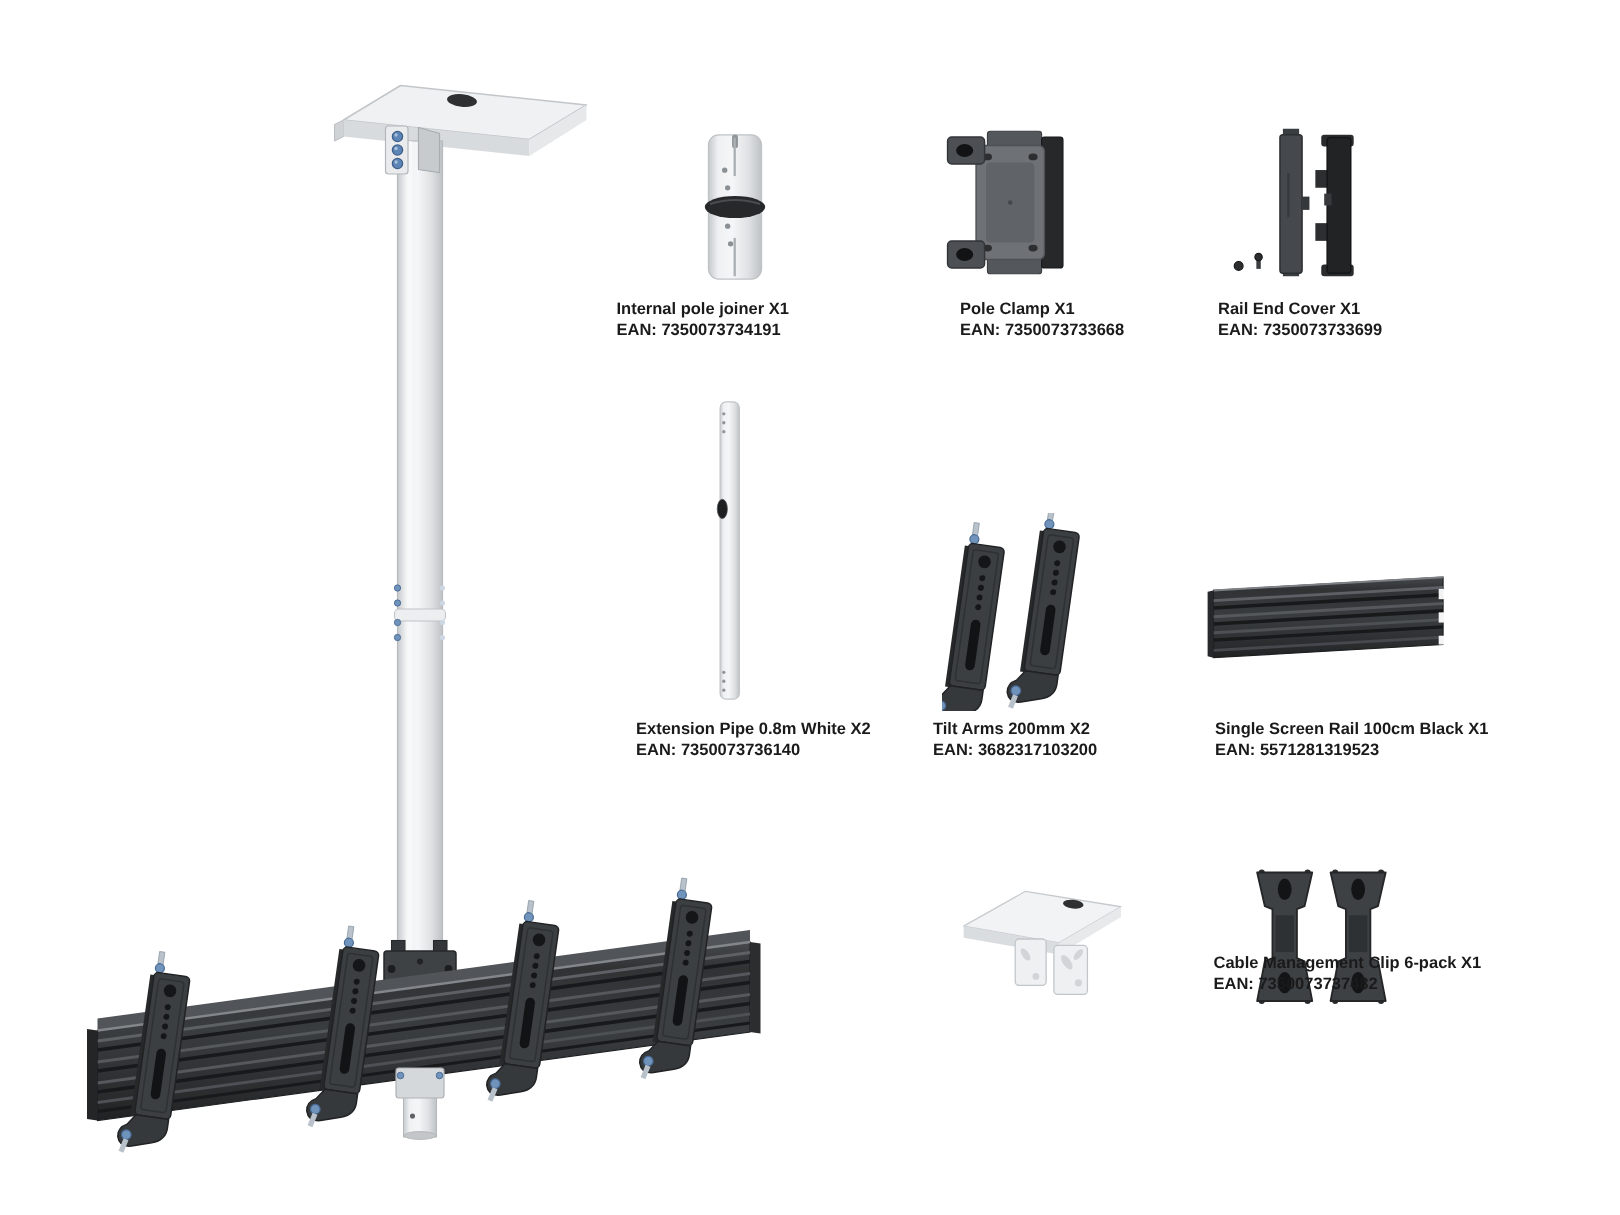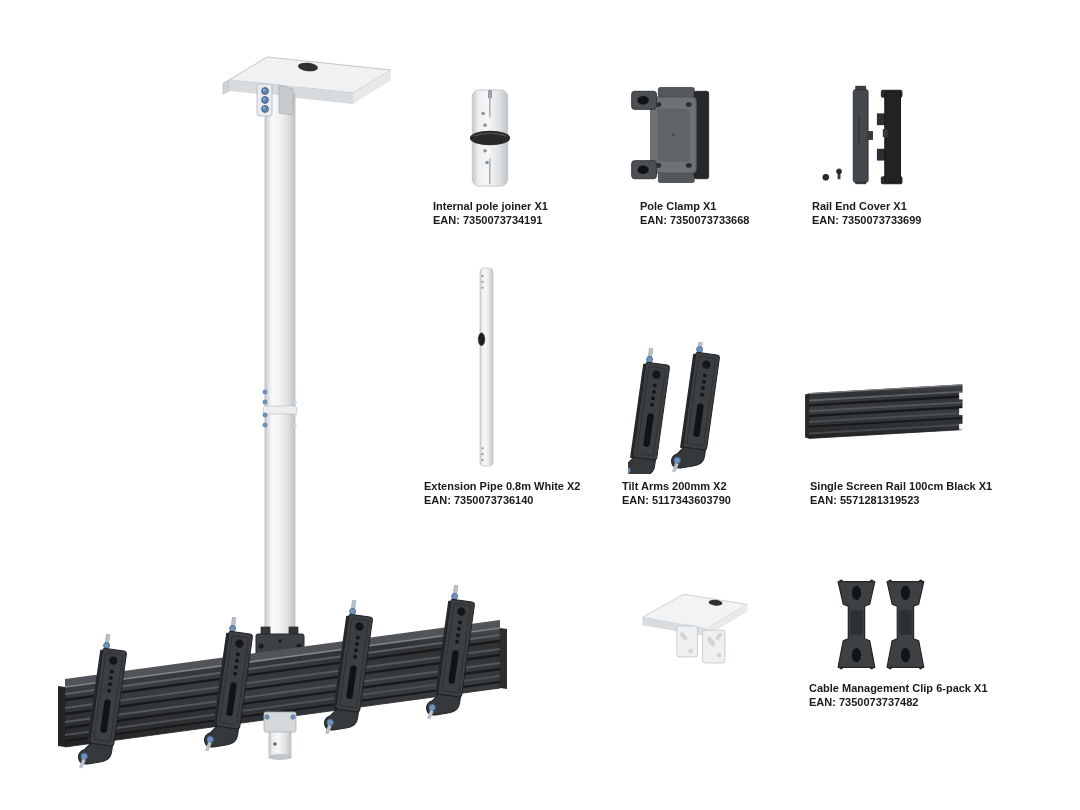--- a/index.html
+++ b/index.html
@@ -121,21 +121,21 @@
     <rect x="53" y="6" width="4" height="9" rx="1.5" fill="#8f9498"></rect>
     <rect x="54" y="8" width="1.6" height="26" fill="#aab0b4"></rect>
     <rect x="54" y="76" width="1.6" height="26" fill="#aab0b4"></rect>
     <circle cx="48" cy="30" r="1.8" fill="#8b9094"></circle>
     <circle cx="50" cy="42" r="1.8" fill="#8b9094"></circle>
     <circle cx="50" cy="68" r="1.8" fill="#8b9094"></circle>
     <circle cx="52" cy="80" r="1.8" fill="#8b9094"></circle>
     <ellipse cx="55" cy="55" rx="20.5" ry="7.5" fill="#26282a"></ellipse>
     <path d="M38,53 Q55,47.5 72,53" stroke="#4a4d50" stroke-width="1.5" fill="none"></path>
   </svg>
-  <div class="part-label" style="left:433px;top:200px">
+  <div class="part-label" style="left:411px;top:200px">
     <div>Internal pole joiner X1</div>
     <div>EAN: 7350073734191</div>
   </div>
 
   <svg class="abs" style="left:622px;top:78px" width="122" height="114" viewBox="0 0 120 120">
     <rect x="34" y="10" width="38" height="16" rx="2" fill="#54575b" stroke="#3b3e41" stroke-width="0.8"></rect>
     <rect x="34" y="94" width="38" height="16" rx="2" fill="#54575b" stroke="#3b3e41" stroke-width="0.8"></rect>
     <rect x="68" y="30" width="6" height="10" fill="#303335"></rect>
     <rect x="68" y="80" width="6" height="10" fill="#303335"></rect>
     <rect x="72" y="14" width="15" height="92" rx="2" fill="#26282a" stroke="#18191b" stroke-width="0.8"></rect>
@@ -191,21 +191,21 @@
     <div>Extension Pipe 0.8m White X2</div>
     <div>EAN: 7350073736140</div>
   </div>
 
   <svg class="abs" style="left:628px;top:342px" width="112" height="132" viewBox="0 0 112 132">
     <use href="#arm" transform="translate(18,20) rotate(8)"></use>
     <use href="#arm" transform="translate(68,10) rotate(8)"></use>
   </svg>
   <div class="part-label" style="left:622px;top:480px">
     <div>Tilt Arms 200mm X2</div>
-    <div>EAN: 5117343603790</div>
+    <div>EAN: 3682317103200</div>
   </div>
 
   <svg class="abs" style="left:802px;top:378px" width="168" height="78" viewBox="0 0 170 80">
     <path d="M6,16 L163,7 L163,53 L6,62 Z" fill="url(#railG)" stroke="#1d1f21" stroke-width="0.8"></path>
     <path d="M6,28 L163,19" stroke="#17191b" stroke-width="2.4" fill="none"></path>
     <path d="M6,39 L163,30" stroke="#17191b" stroke-width="2.4" fill="none"></path>
     <path d="M6,50 L163,41" stroke="#17191b" stroke-width="2.2" fill="none"></path>
     <path d="M6,23 L163,14" stroke="#5d6165" stroke-width="2" fill="none"></path>
     <path d="M6,34 L163,25" stroke="#55585c" stroke-width="2" fill="none"></path>
     <path d="M6,45 L163,36" stroke="#4d5054" stroke-width="2" fill="none"></path>
@@ -250,18 +250,18 @@
       <circle cx="8" cy="4" r="2" fill="#2a2c2e"></circle>
         <circle cx="38" cy="4" r="2" fill="#2a2c2e"></circle>
       <circle cx="8" cy="88" r="2" fill="#2a2c2e"></circle>
         <circle cx="38" cy="88" r="2" fill="#2a2c2e"></circle>
       <path d="M5,4 L41,4 L36,26 L31,28 L31,60 L36,62 L41,88 L5,88 L10,62 L15,60 L15,28 L10,26 Z" fill="#3e4144" stroke="#242628" stroke-width="1.2" stroke-linejoin="round"></path>
       <rect x="17" y="32" width="12" height="24" fill="#2e3133"></rect>
       <ellipse cx="23" cy="15" rx="4.5" ry="7" fill="#121416"></ellipse>
       <ellipse cx="23" cy="76" rx="4.5" ry="7" fill="#121416"></ellipse>
     </g>
   </svg>
-  <div class="part-label" style="left:809px;top:682px">
+  <div class="part-label" style="left:809px;top:636px">
     <div>Cable Management Clip 6-pack X1</div>
     <div>EAN: 7350073737482</div>
   </div>
 
 </div>
 
 </body></html>

